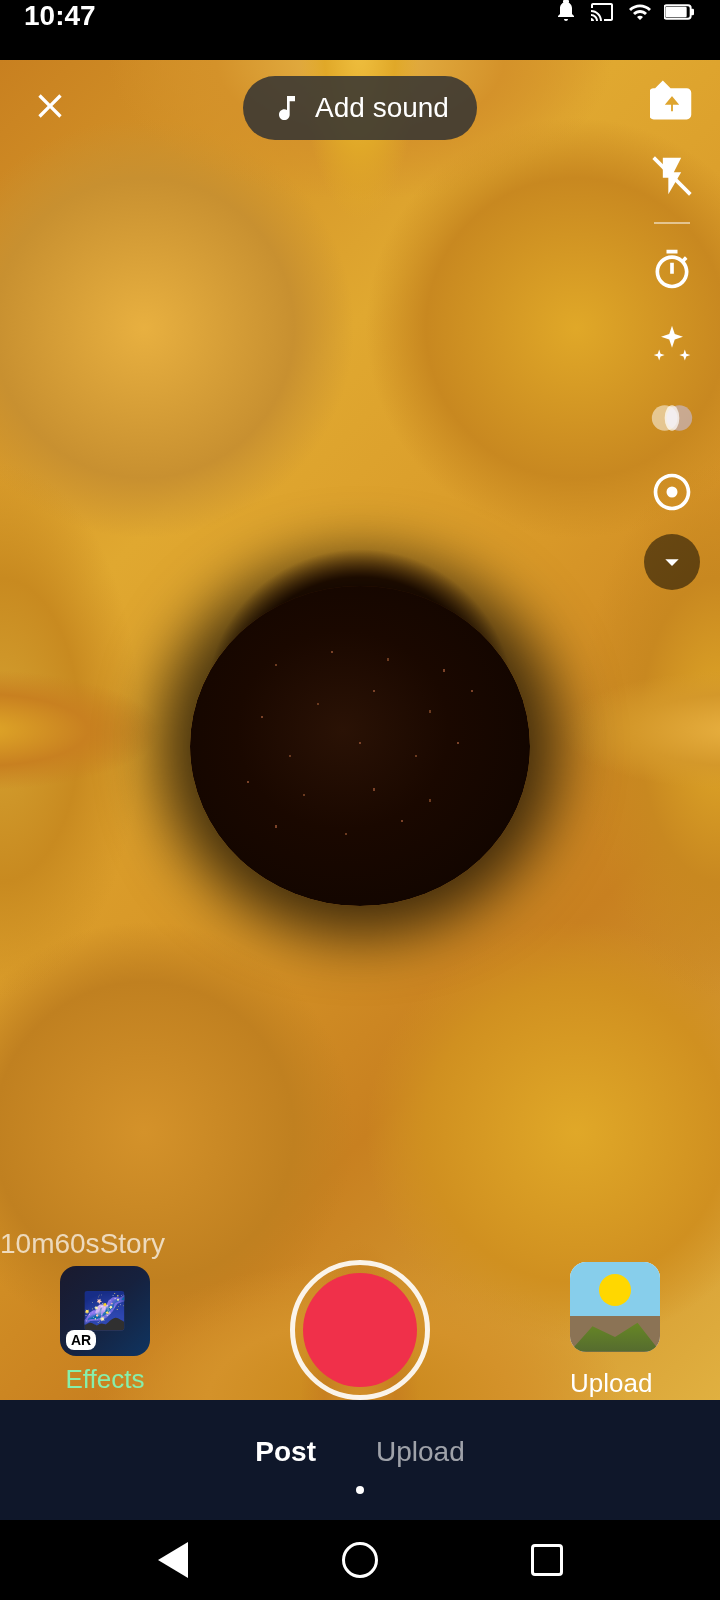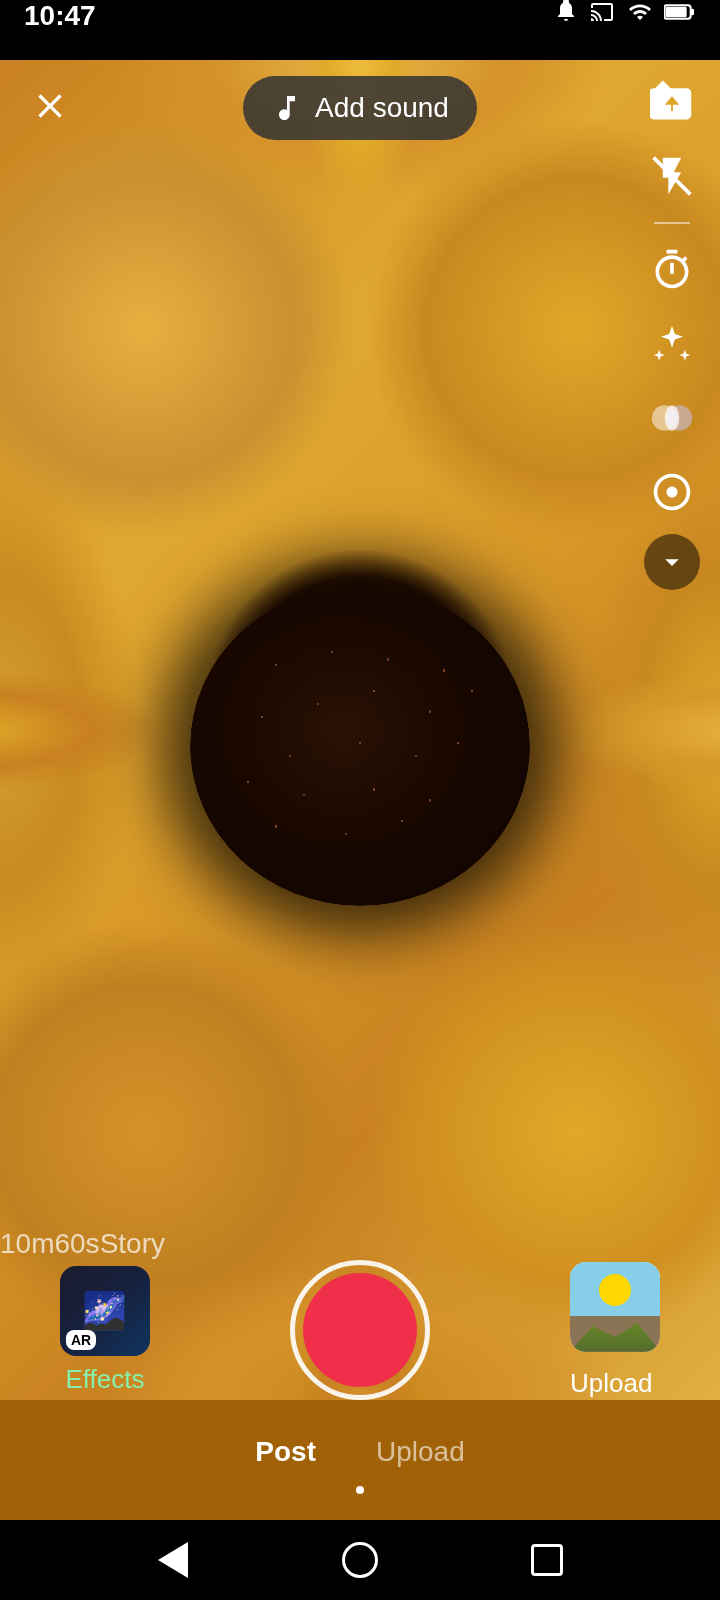--- a/index.html
+++ b/index.html
@@ -369,21 +369,21 @@
       font-size: 26px;
       font-weight: 500;
     }
 
     
     .bottom-nav {
       position: absolute;
       bottom: 80px;
       left: 0; right: 0;
       height: 120px;
-      background: #a16207;
+      background: #0f172a;
       display: flex;
       flex-direction: column;
       align-items: center;
       justify-content: center;
       z-index: 100;
     }
     .bottom-nav-tabs {
       display: flex;
       align-items: center;
       justify-content: center;

